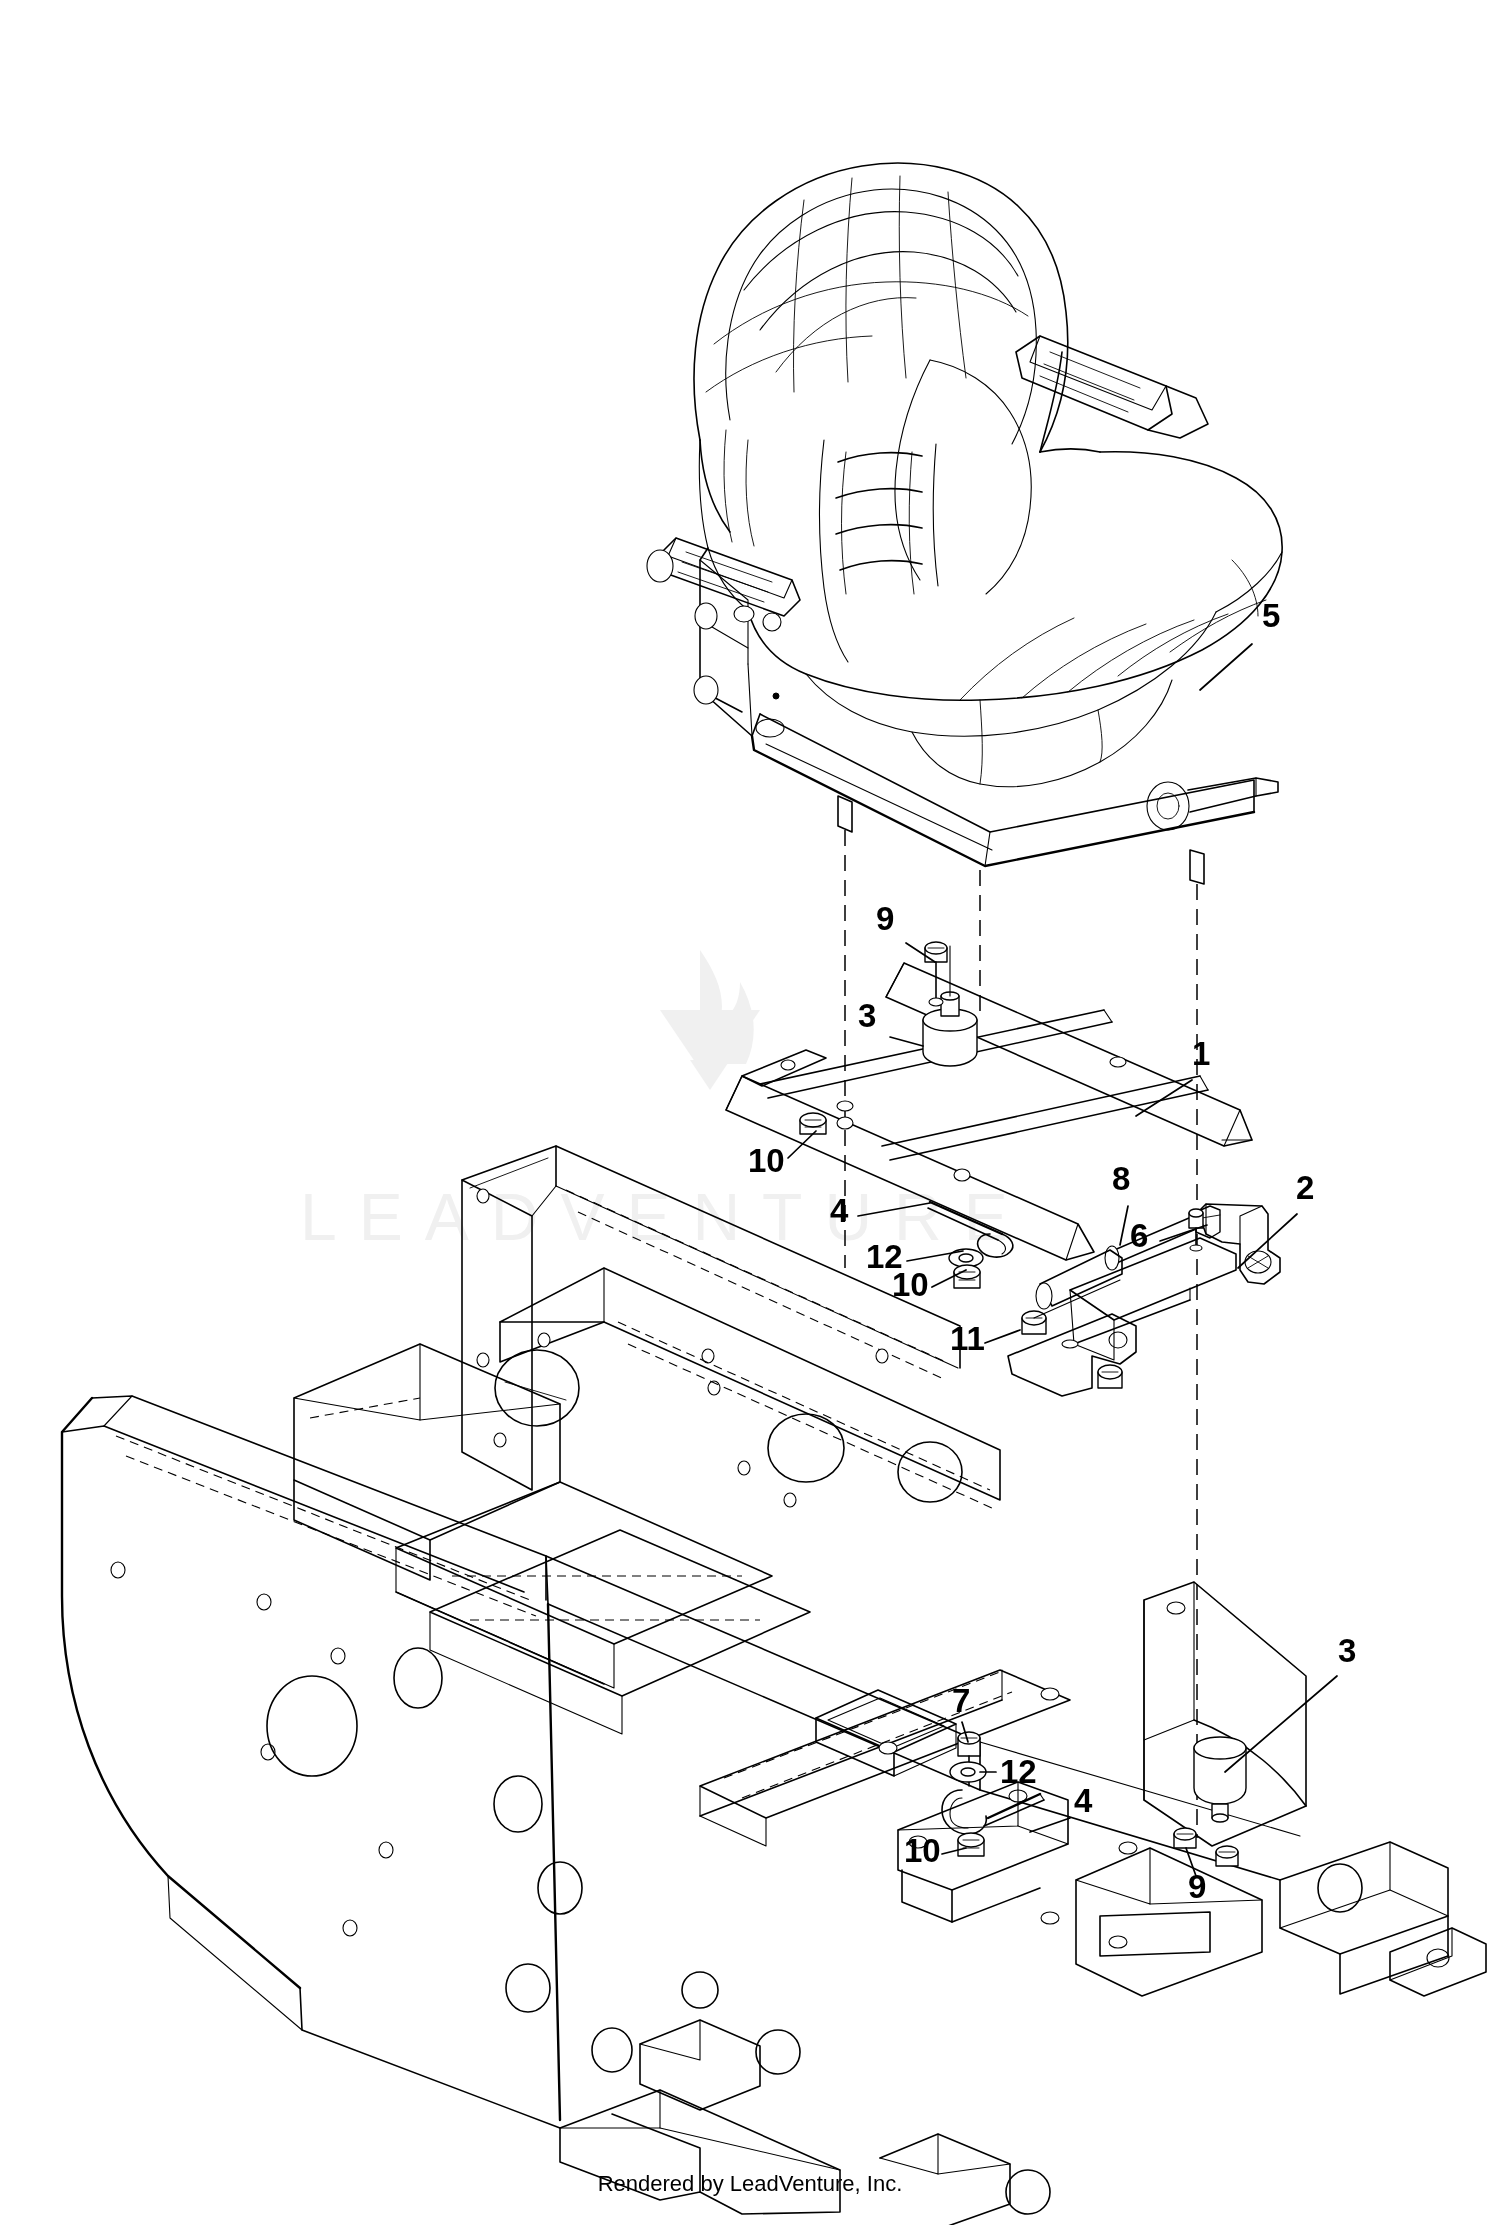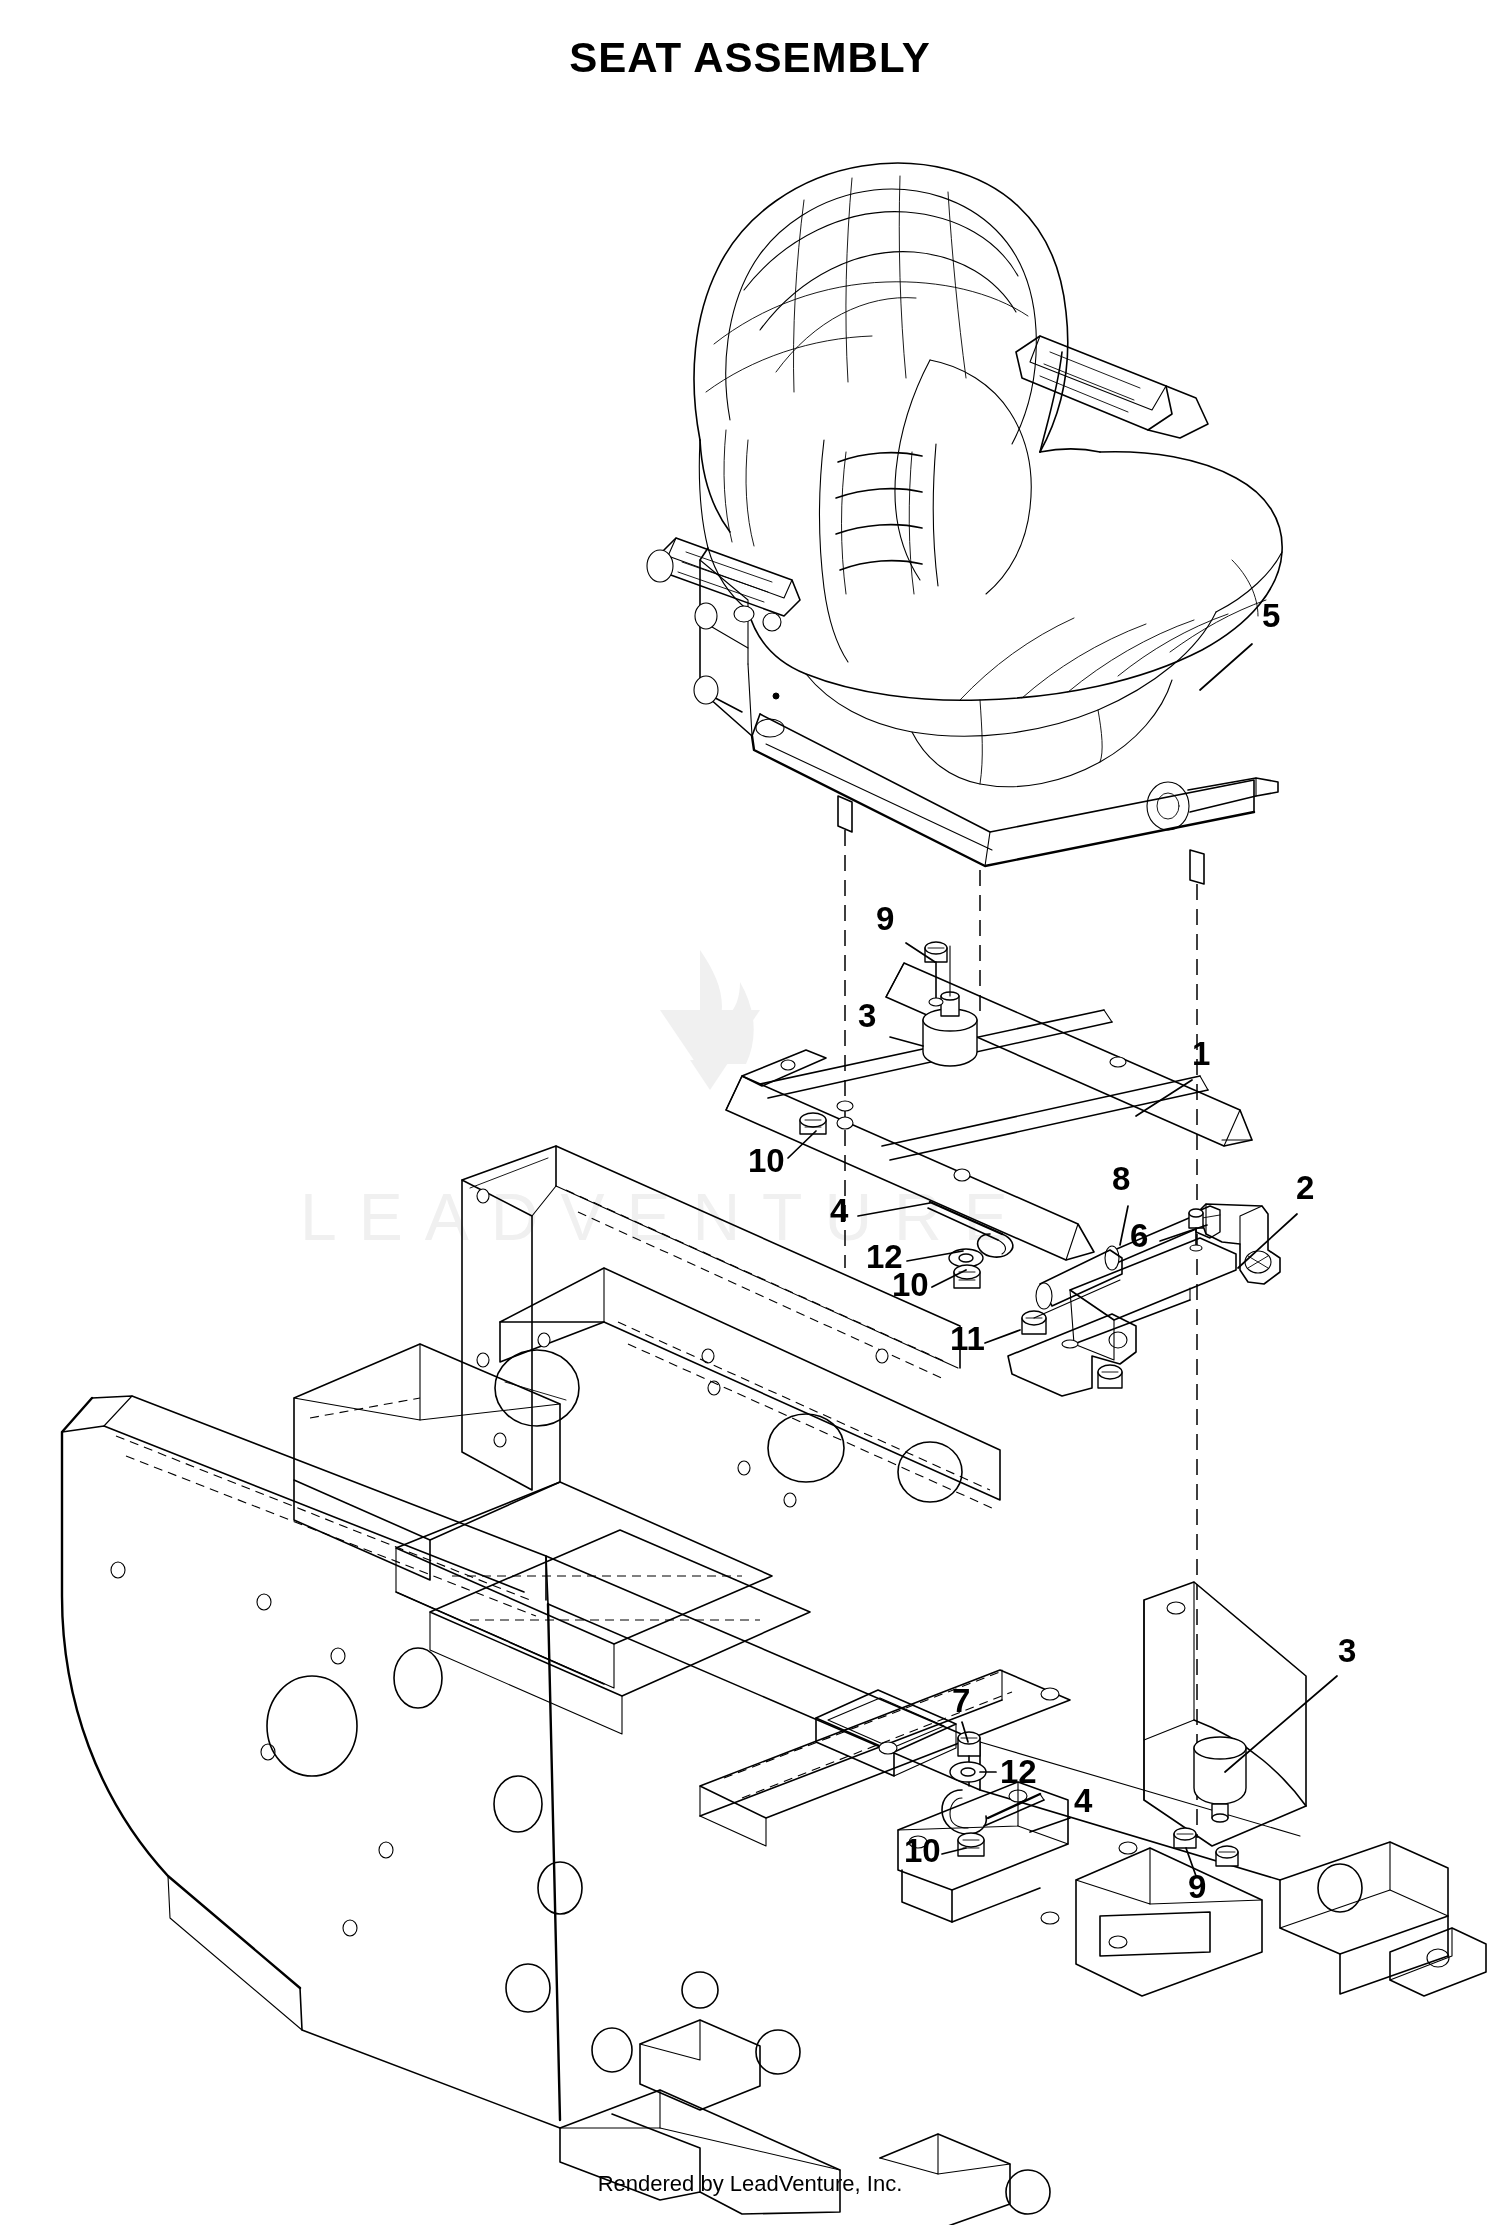--- a/index.html
+++ b/index.html
@@ -59,21 +59,20 @@
   .fill-w2{fill:#fff;stroke:#000;stroke-width:1.1;stroke-linejoin:round;}
   .dash{fill:none;stroke:#000;stroke-width:1.5;stroke-dasharray:16 9;stroke-linecap:butt;}
   .dashsm{fill:none;stroke:#000;stroke-width:1.1;stroke-dasharray:9 6;stroke-linecap:butt;}
   .leader{fill:none;stroke:#000;stroke-width:1.7;stroke-linecap:round;}
 </style>
 </head>
 <body>
 
 <div id="page">
 
-  <div id="title">SEAT ASSEMBLY</div>
 
   <svg id="art" viewBox="0 0 1500 2225">
 
     <g>
       <text class="wm-text" x="300" y="1240">LEADVENTURE</text>
       <g fill="#f0f0f0">
         <path d="M700 950 c18 26 26 48 20 72 c14 -8 20 -22 20 -40 c16 28 18 56 6 82 l-46 0 z"></path>
         <path d="M660 1010 l100 0 l-50 74 z"></path>
         <path d="M690 1060 l40 0 l-20 30 z"></path>
       </g>

